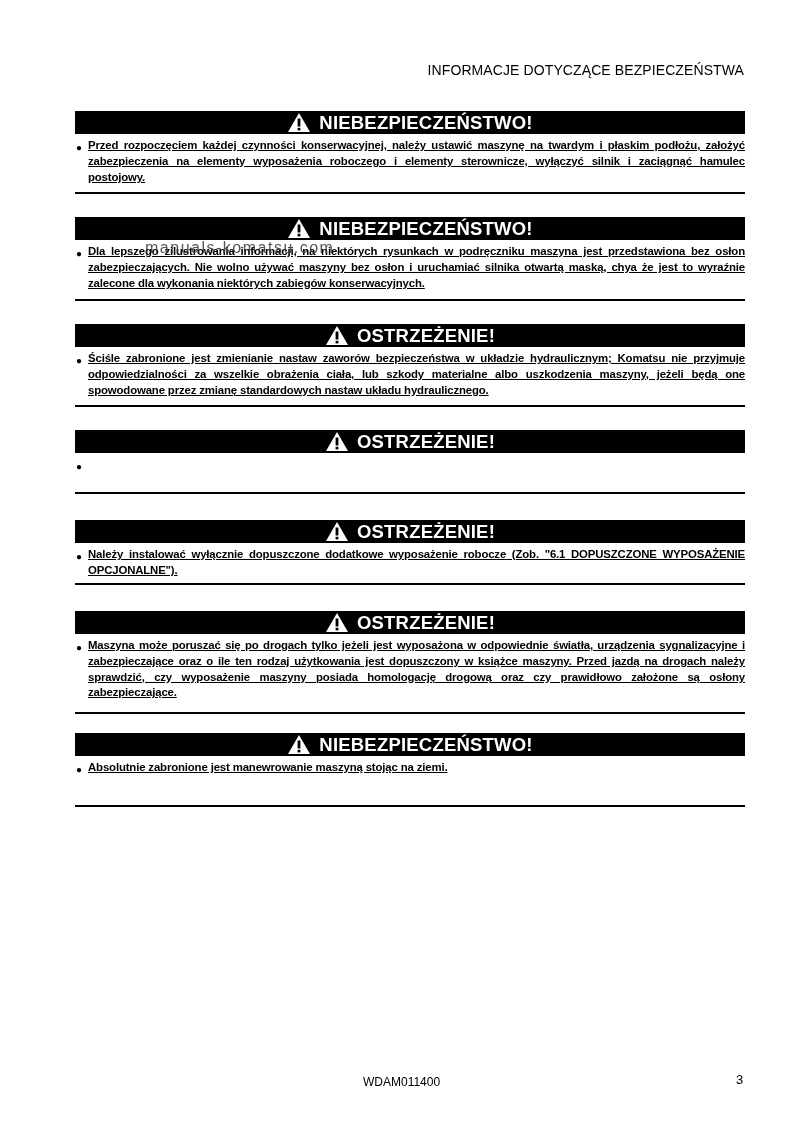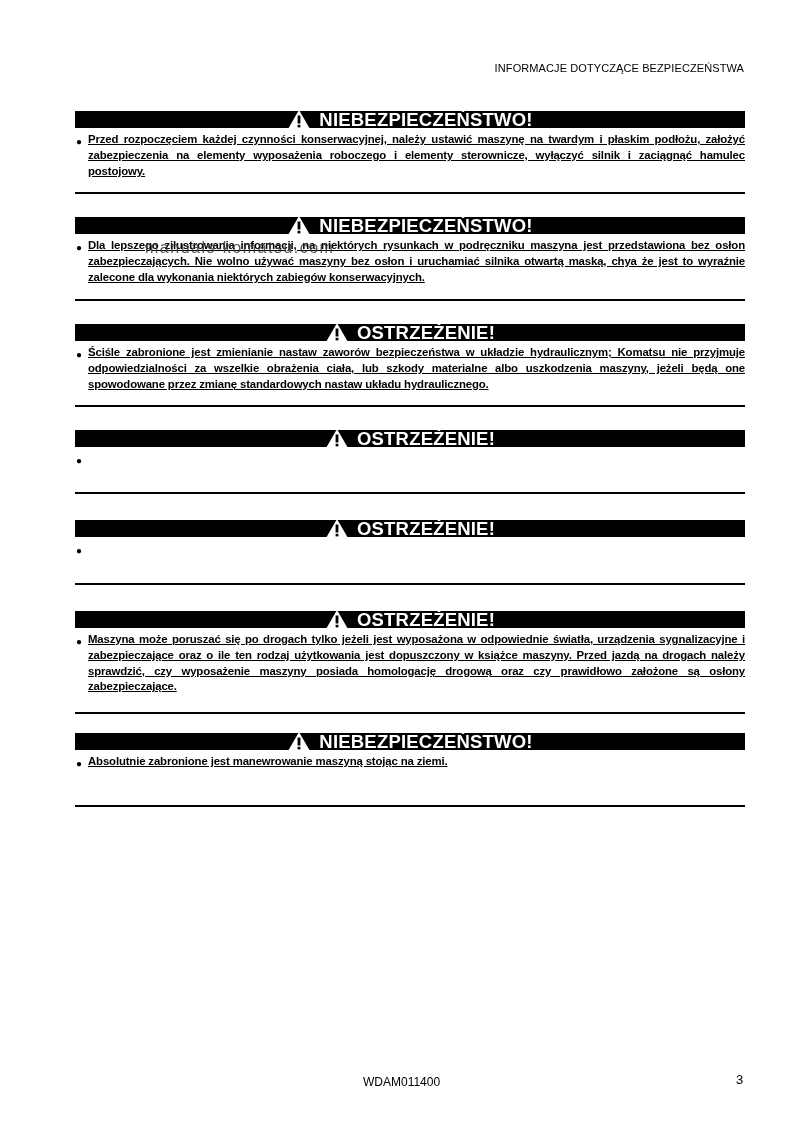--- a/index.html
+++ b/index.html
@@ -1,21 +1,21 @@
 <!DOCTYPE html>
 <html><head>
 <meta charset="utf-8">
 <style>
   html, body { margin: 0; padding: 0; background: #ffffff; }
   body { width: 794px; height: 1123px; position: relative; overflow: hidden;
          font-family: "Liberation Sans", sans-serif; color: #000; }
-  .running-header { position: absolute; top: 62px; right: 50px; font-size: 11px;
+  .running-header { position: absolute; top: 62px; right: 50px; font-size: 14px;
          letter-spacing: 0.1px; color: #000; }
   .box { position: absolute; left: 75px; width: 670px; }
-  .banner { height: 17px; background: #000; color: #fff; display: flex;
+  .banner { height: 23px; background: #000; color: #fff; display: flex;
          align-items: center; justify-content: center; gap: 8px; }
   .banner .tri { width: 24px; height: 21px; display: inline-block; }
   .banner .title { font-family: "Liberation Sans", sans-serif; font-weight: bold;
          font-size: 18.5px; letter-spacing: 0.2px; line-height: 25px; }
   .body { position: relative; padding: 4px 0 0 13px; font-family: "Liberation Sans Narrow", "Liberation Sans", sans-serif;
          font-weight: bold; font-size: 11.4px; line-height: 15.8px; text-align: justify;
          letter-spacing: -0.15px; }
   .body .bullet { position: absolute; left: 1px; top: 6px; font-size: 10px; }
   .body p { margin: 0; text-decoration: underline; }
   .rule { position: absolute; left: 0; width: 670px; height: 2px; background: #000; }
@@ -99,20 +99,21 @@
   <div class="banner">
     <svg class="tri" viewBox="0 0 24 21">
         <polygon points="12,1 23,20 1,20" fill="#fff"></polygon>
         <rect x="10.6" y="6.5" width="2.8" height="8" fill="#000"></rect>
         <rect x="10.6" y="15.8" width="2.8" height="2.6" fill="#000"></rect>
       </svg>
     <span class="title">OSTRZEŻENIE!</span>
   </div>
   <div class="body">
     <span class="bullet">●</span>
+    <p>Należy instalować wyłącznie dopuszczone dodatkowe wyposażenie robocze (Zob. "6.1 DOPUSZCZONE WYPOSAŻENIE OPCJONALNE").</p>
   </div>
   <div class="rule" style="top:63px;"></div>
 </div>
 
 <div class="box" style="top:611px;">
   <div class="banner">
     <svg class="tri" viewBox="0 0 24 21">
         <polygon points="12,1 23,20 1,20" fill="#fff"></polygon>
         <rect x="10.6" y="6.5" width="2.8" height="8" fill="#000"></rect>
         <rect x="10.6" y="15.8" width="2.8" height="2.6" fill="#000"></rect>

